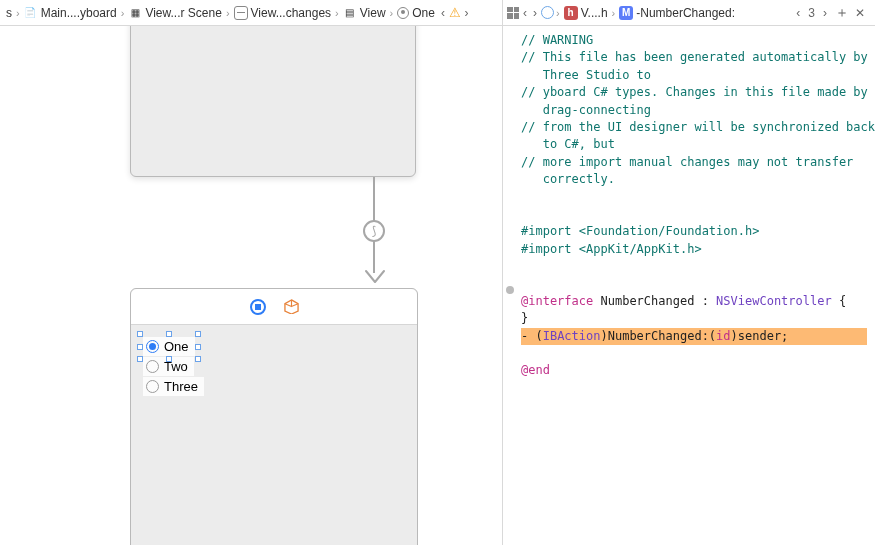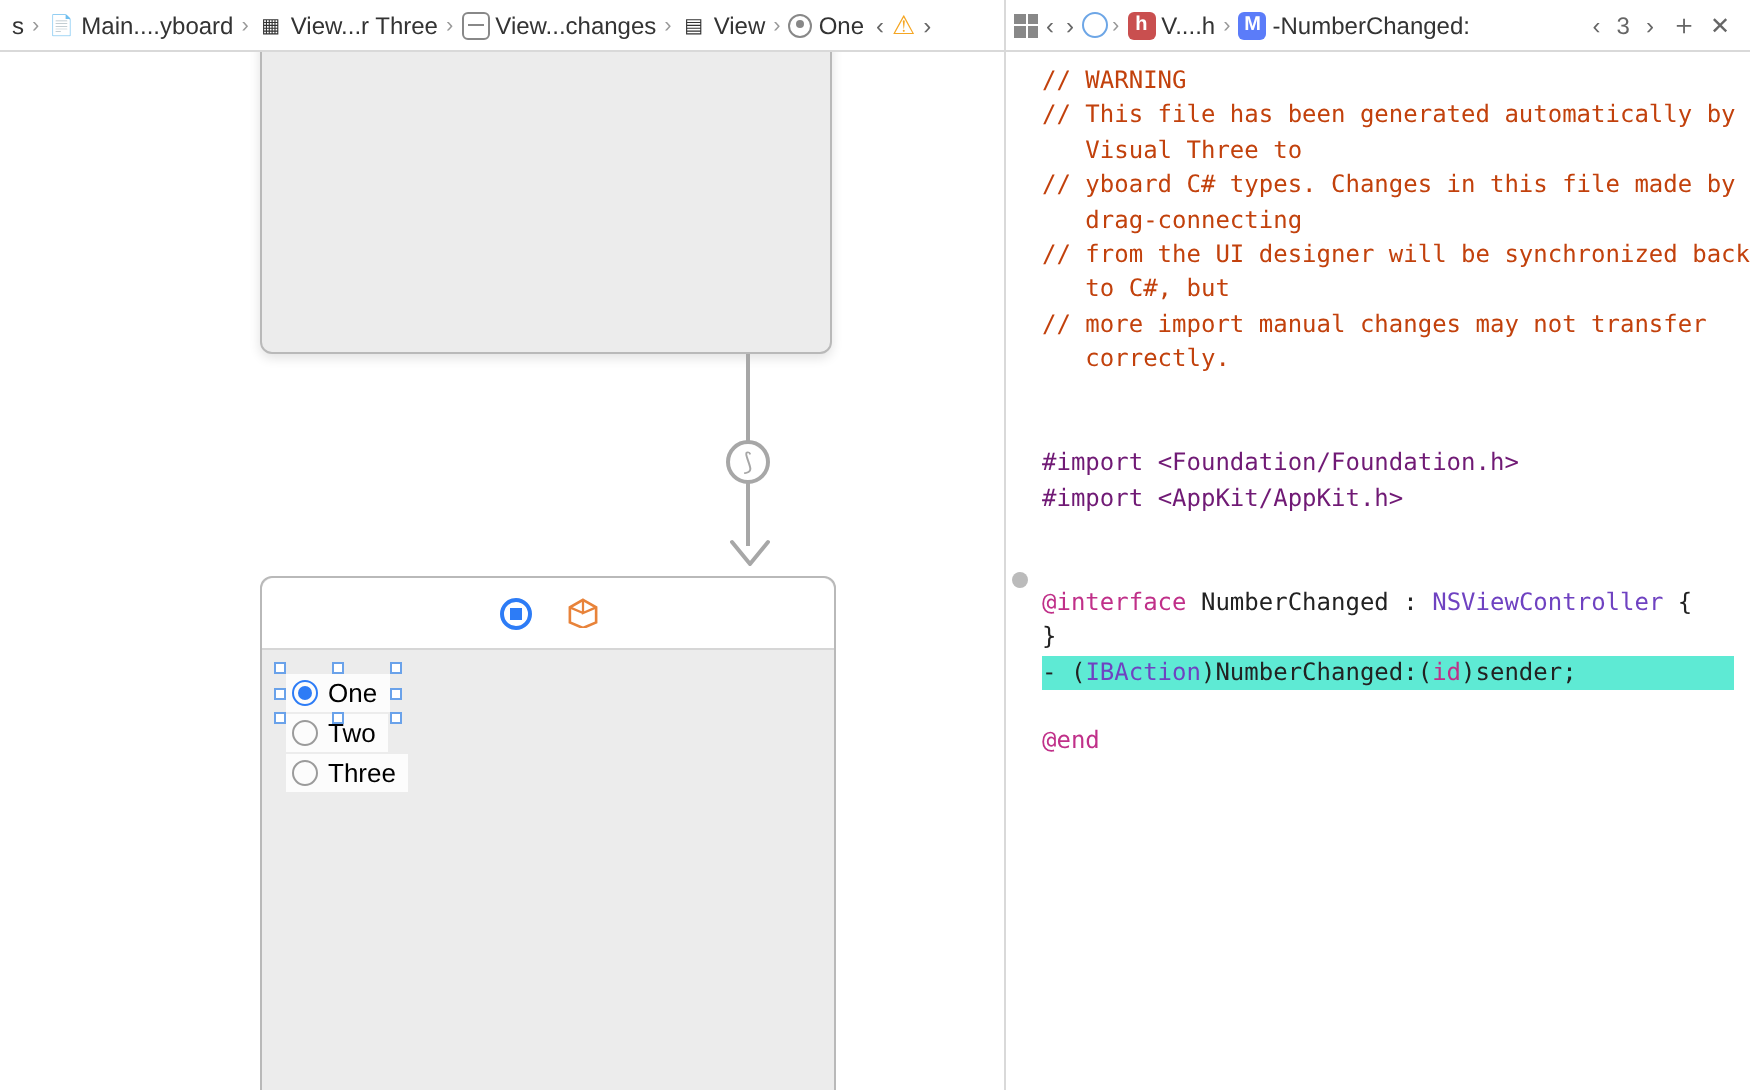--- a/index.html
+++ b/index.html
@@ -196,41 +196,41 @@
     }
     .h.tl { left: -2px; top: -2px; }
     .h.tr { right: -2px; top: -2px; }
     .h.bl { left: -2px; bottom: -2px; }
     .h.br { right: -2px; bottom: -2px; }
     .h.tm { left: calc(50% - 3px); top: -2px; }
     .h.bm { left: calc(50% - 3px); bottom: -2px; }
     .h.lm { left: -2px; top: calc(50% - 3px); }
     .h.rm { right: -2px; top: calc(50% - 3px); }
     
-    .c-comment { color: #c2410c; }
+    .c-comment { color: #0f766e; }
     .c-key { color: #c03089; text-align: center; }
-    .c-incl { color: #701a75; margin-top: 48px; }
+    .c-incl { color: #0f766e; margin-top: 48px; }
     .c-type { color: #6f42c1; }
-    .c-hl { background: #5eead4; display: inline-block; width: 100%; }
+    .c-hl { background: #fdba74; display: inline-block; width: 100%; }
   </style>
 </head>
 <body>
 
 <div class="topbar">
   <div class="breadcrumb breadcrumb-left">
     <span class="bc-item">s</span>
     <span class="bc-sep">›</span>
     <span class="bc-item">
       <span class="ico ico-file">📄</span>
       <span>Main....yboard</span>
     </span>
     <span class="bc-sep">›</span>
     <span class="bc-item">
       <span class="ico">▦</span>
-      <span>View...r Three</span>
+      <span>View...r Scene</span>
     </span>
     <span class="bc-sep">›</span>
     <span class="bc-item">
       <span class="ico-vc"></span>
       <span>View...changes</span>
     </span>
     <span class="bc-sep">›</span>
     <span class="bc-item">
       <span class="ico">▤</span>
       <span>View</span>
@@ -320,21 +320,21 @@
       </div>
     </div>
   </div>
 
   <div class="gutter-col">
     <div class="dot"></div>
   </div>
 
   <div class="code-pane"><span class="c-comment">// WARNING</span>
 <span class="c-comment">// This file has been generated automatically by</span>
-<span class="c-comment">   Visual Three to</span>
+<span class="c-comment">   Three Studio to</span>
 <span class="c-comment">// yboard C# types. Changes in this file made by</span>
 <span class="c-comment">   drag-connecting</span>
 <span class="c-comment">// from the UI designer will be synchronized back</span>
 <span class="c-comment">   to C#, but</span>
 <span class="c-comment">// more import manual changes may not transfer</span>
 <span class="c-comment">   correctly.</span>
 
 
 <span class="c-incl">#import</span> <span class="c-incl">&lt;Foundation/Foundation.h&gt;</span>
 <span class="c-incl">#import</span> <span class="c-incl">&lt;AppKit/AppKit.h&gt;</span>

